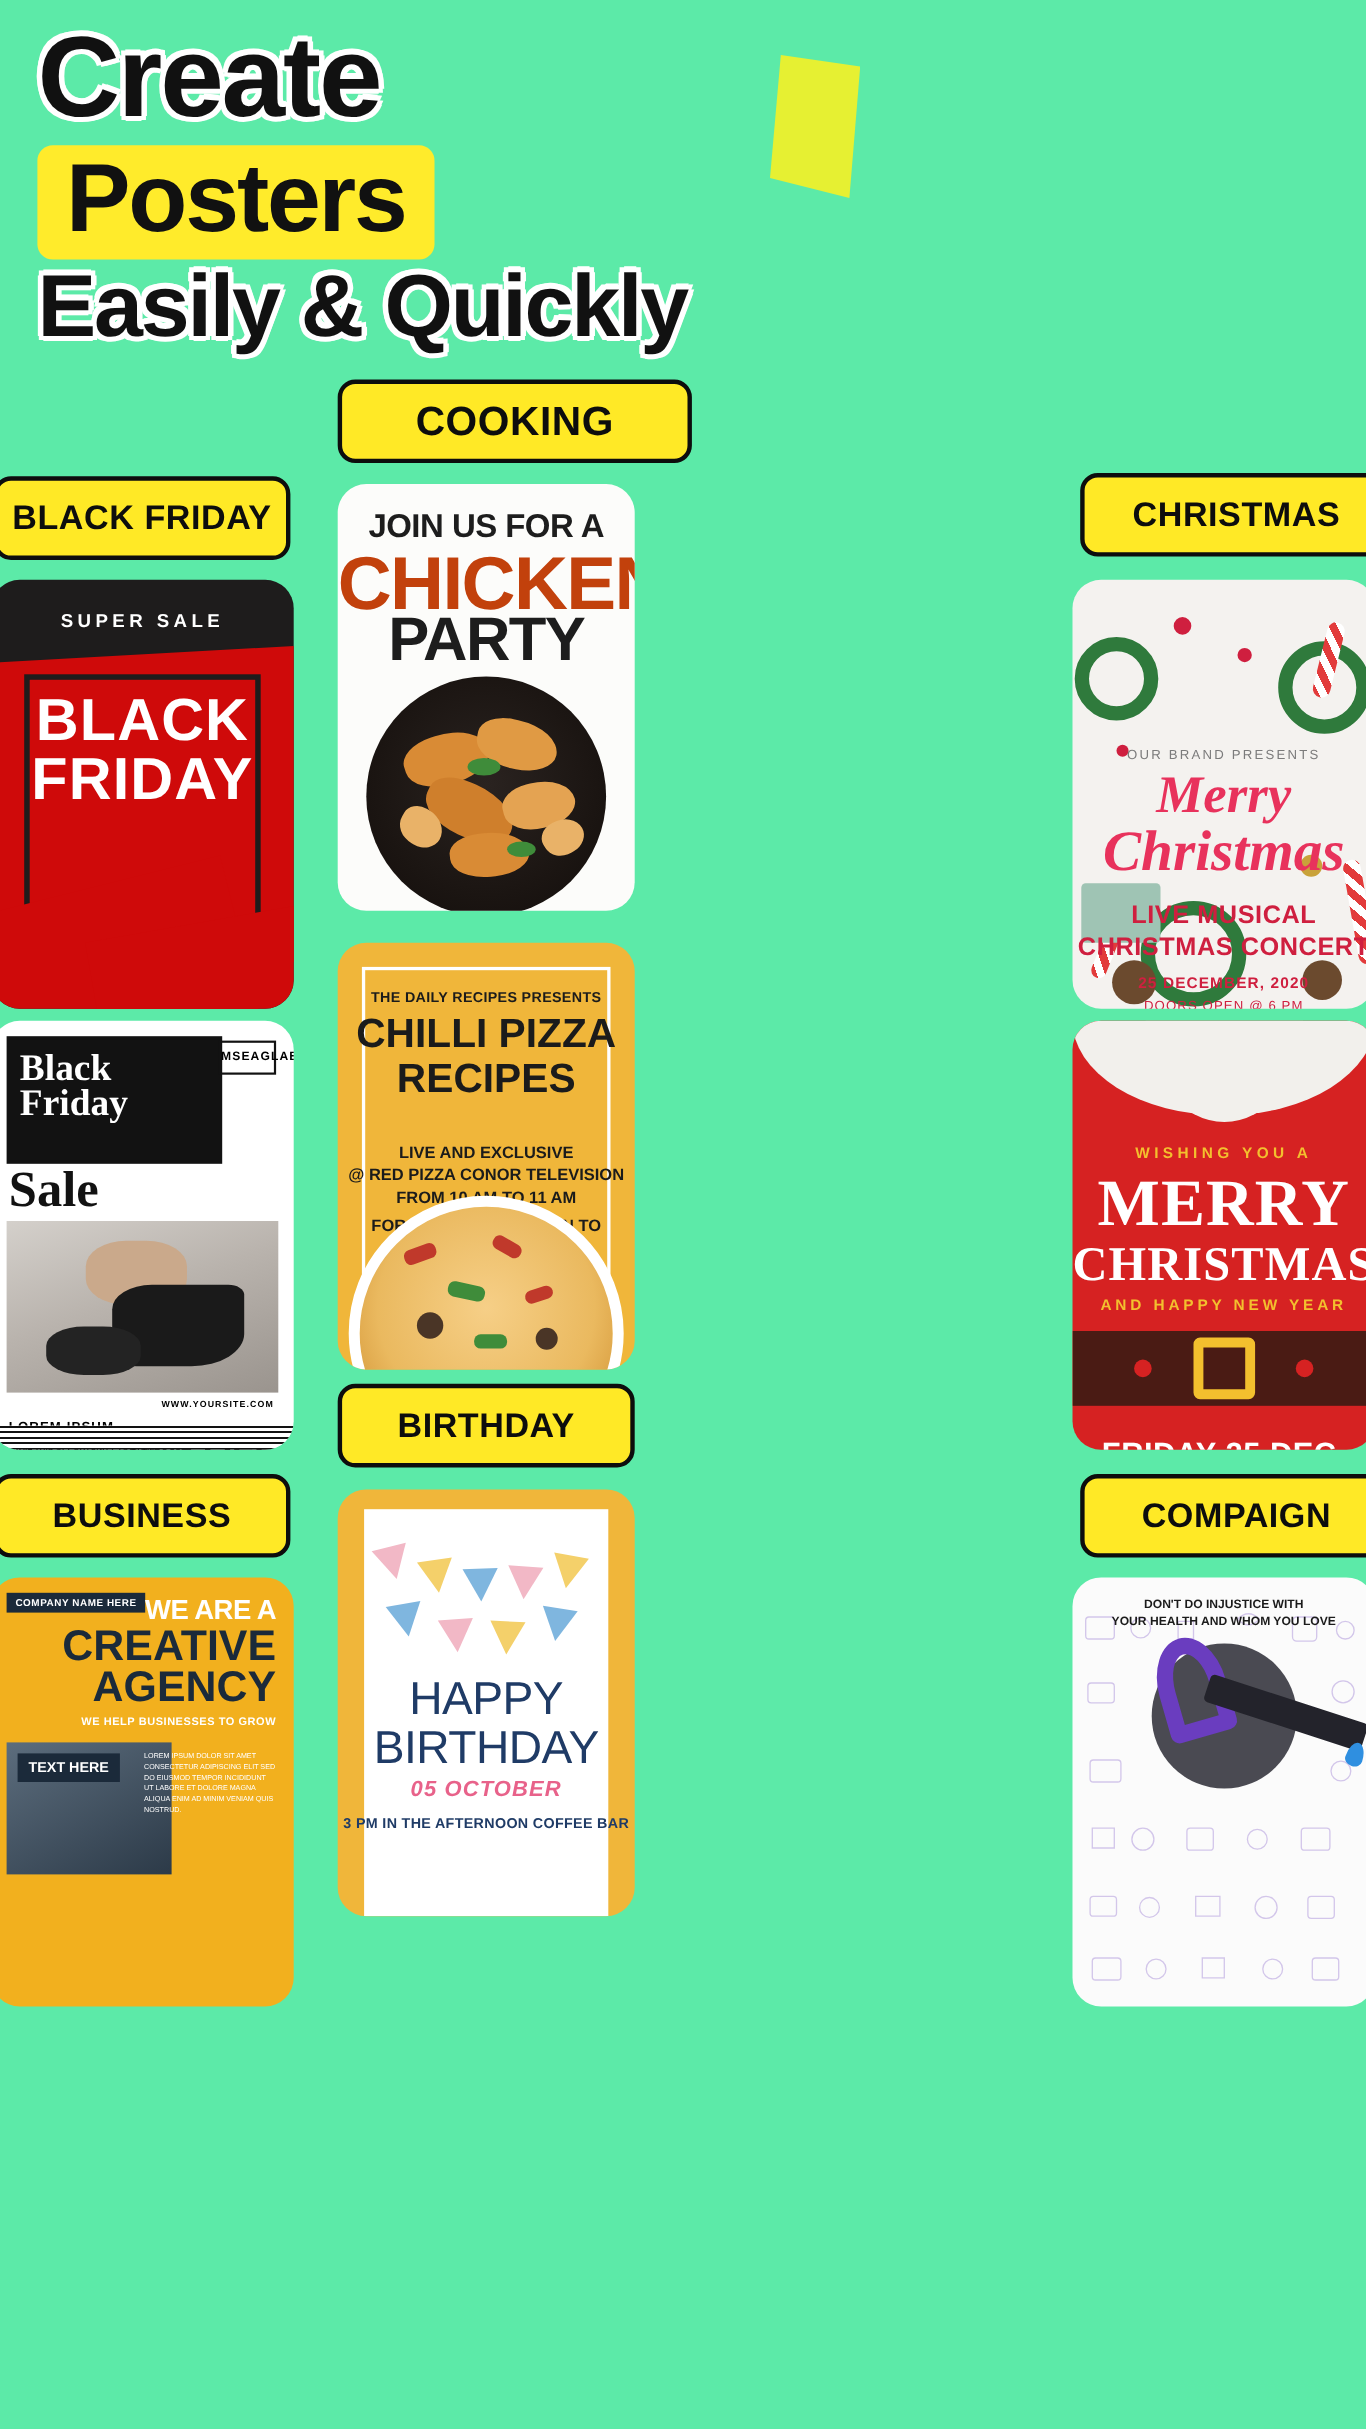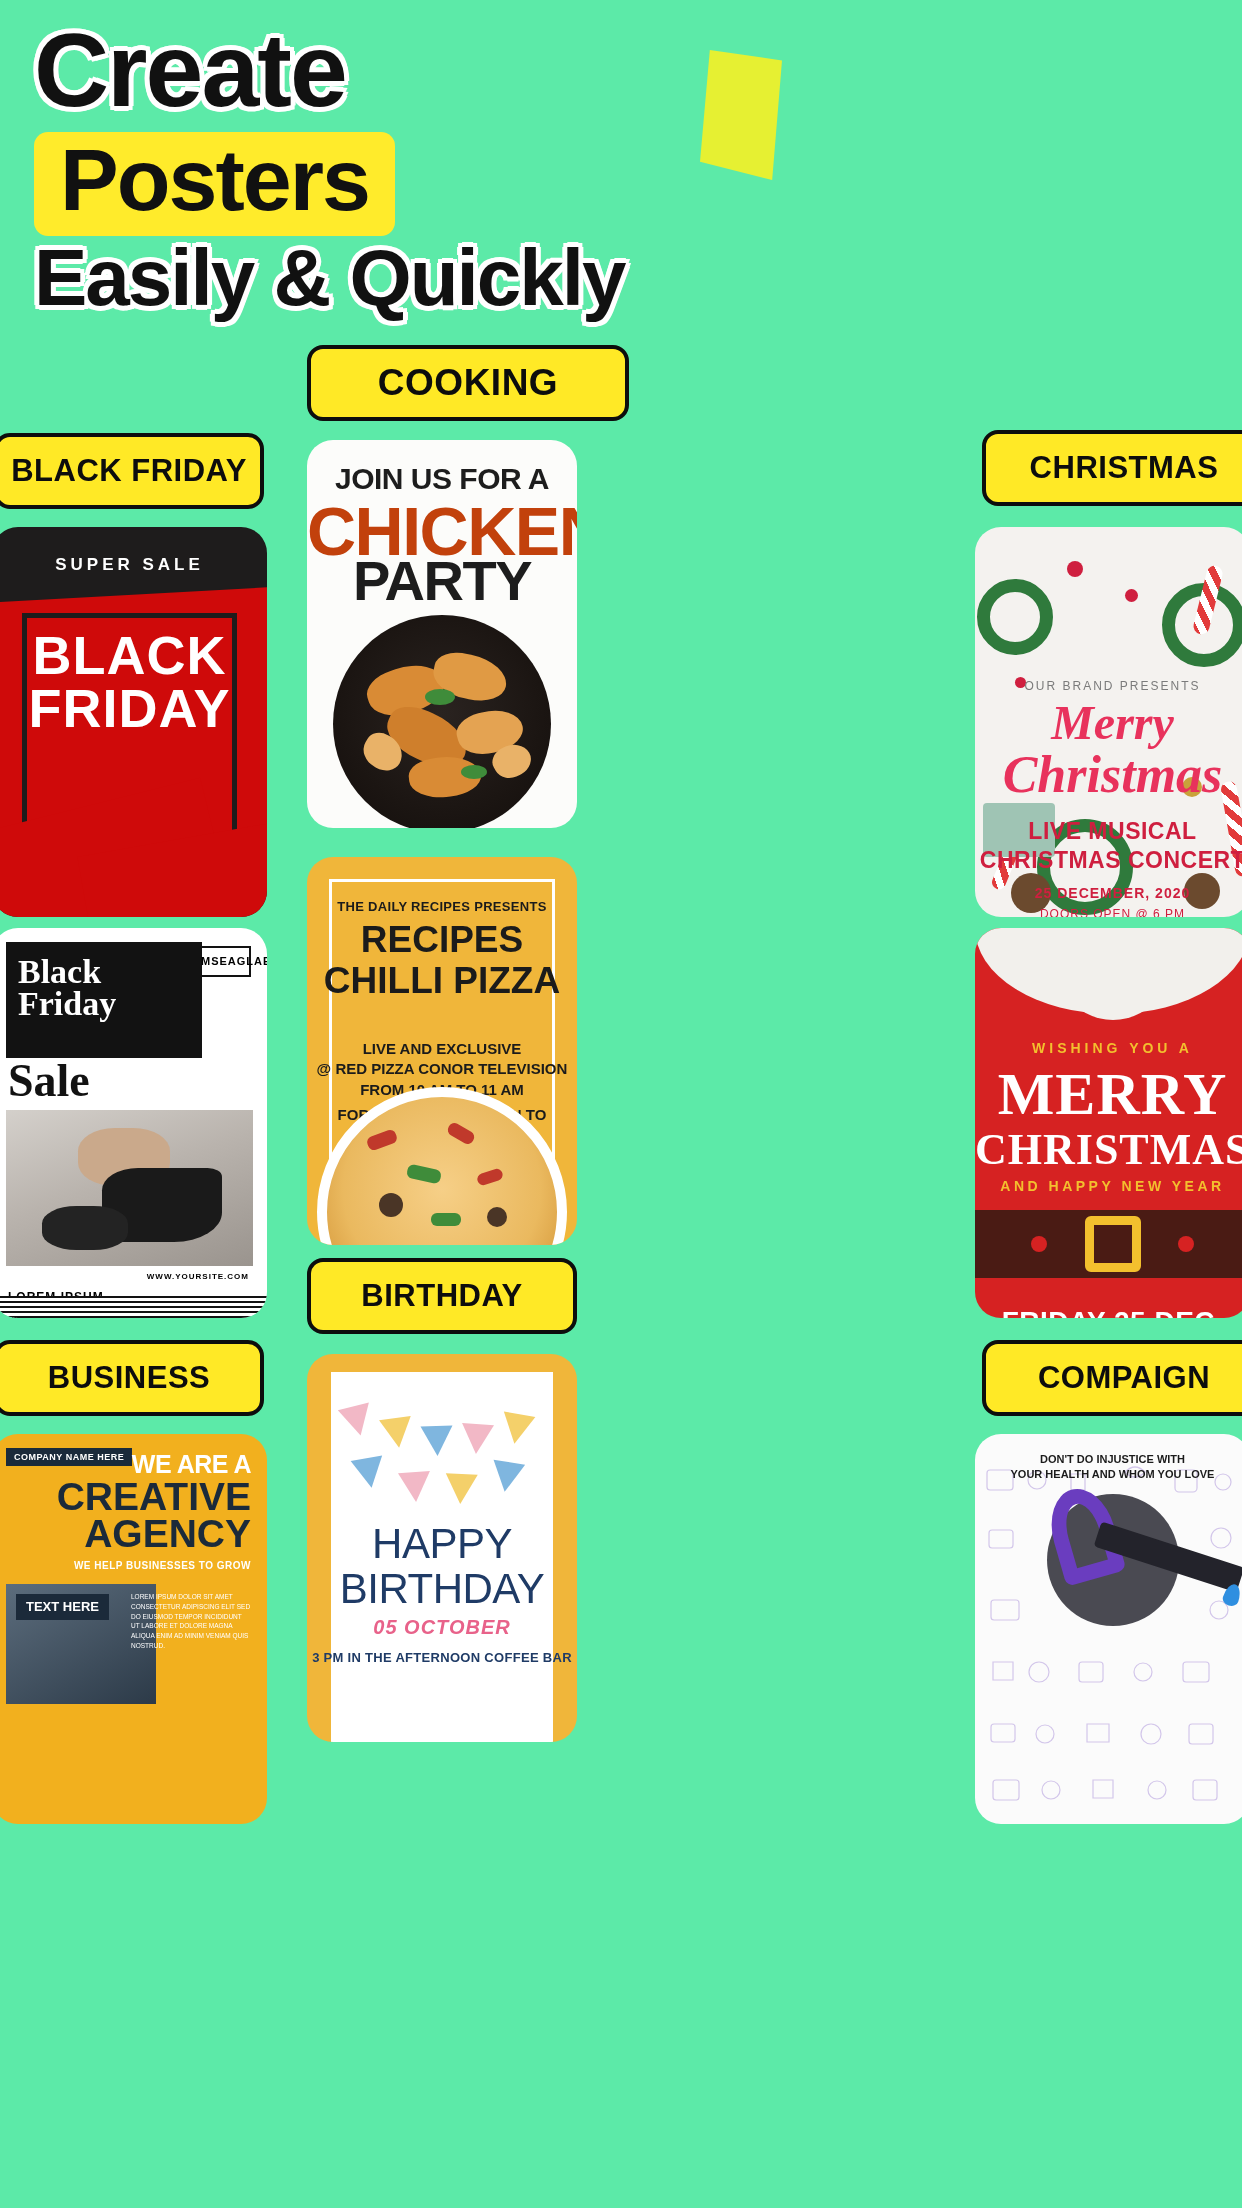--- a/index.html
+++ b/index.html
@@ -342,22 +342,22 @@
   <div class="loremp">AVAIL THIS OPPORTUNITY TO GRAB YOUR FAVORITE SHOES AT DISCOUNTED RATES. HURRY UP BEFORE IT'S TOO LATE.</div>
   <div class="pct">70% OFF</div>
 
   <div class="stripes"></div>
 </div>
 
 <div class="card pizza" style="left:307px; top:857px; width:270px; height:388px;">
   <div class="inner"></div>
   <div class="pr">THE DAILY RECIPES PRESENTS</div>
   <div class="t1">
+    <div>CHILLI PIZZA</div>
     <div>RECIPES</div>
-    <div>CHILLI PIZZA</div>
   </div>
   <div class="sub">
     <div>LIVE AND EXCLUSIVE</div>
     <div>@ RED PIZZA CONOR TELEVISION</div>
     <div>FROM 10 AM TO 11 AM</div>
   </div>
   <div class="sub2">FOR MORE INFO LOG ON TO</div>
   <div class="web">WWW.YOURWEBSITE.COM</div>
   <div class="pie">
     <div style="position:absolute; left:40px; top:36px; width:30px; height:14px; background:#c0392b; border-radius:6px; transform:rotate(-20deg);"></div>

